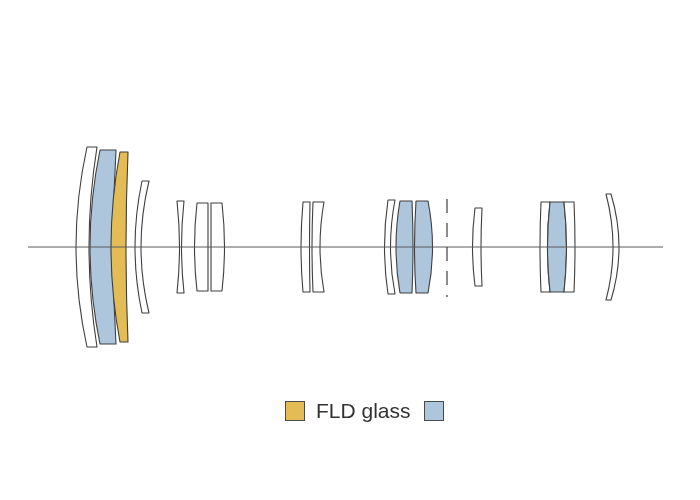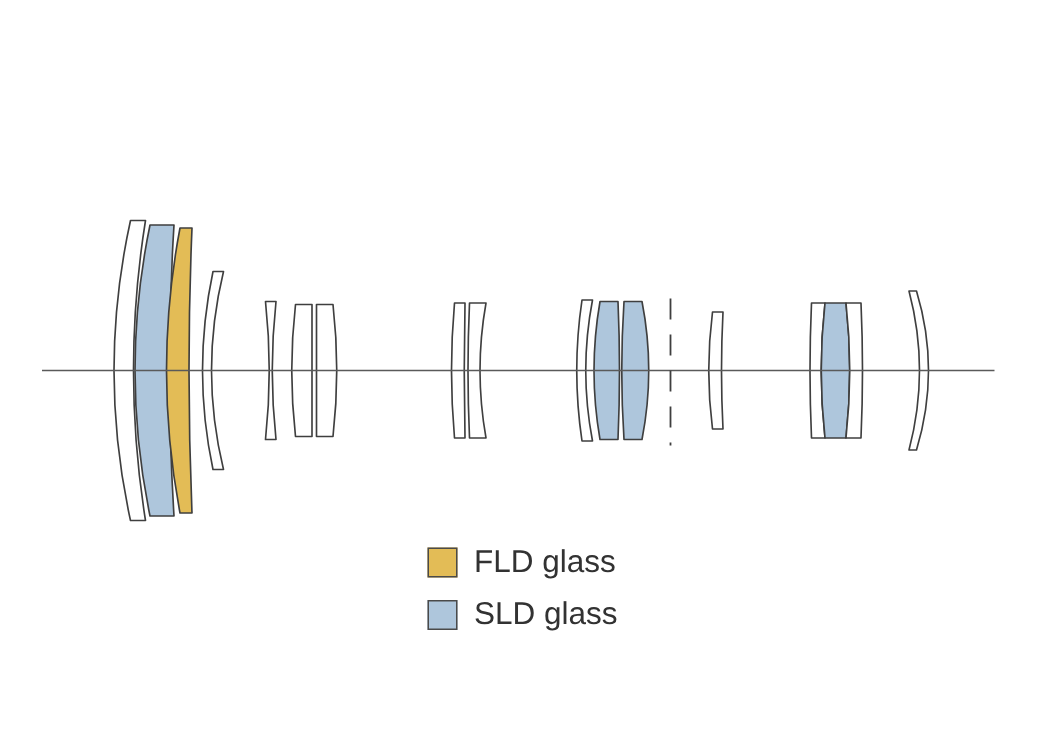--- a/index.html
+++ b/index.html
@@ -16,23 +16,23 @@
     overflow: hidden;
   }
   .stage svg {
     position: absolute;
     left: 0;
     top: 0;
   }
   .legend {
     position: absolute;
     left: 285px;
-    top: 364px;
+    top: 400px;
     display: flex;
-    flex-direction: column;
+    flex-direction: row;
     gap: 13px;
   }
   .legend-row {
     display: flex;
     align-items: center;
     gap: 11px;
   }
   .swatch {
     width: 20px;
     height: 20px;
@@ -74,16 +74,15 @@
       <line x1="447" y1="199" x2="447" y2="297" stroke="#3F3F3F" stroke-width="1.2" stroke-dasharray="14 10"></line>
     </svg>
 
   <div class="legend">
     <div class="legend-row">
       <span class="swatch" style="background: rgb(227, 188, 86);"></span>
       <span class="legend-label">FLD glass</span>
     </div>
     <div class="legend-row">
       <span class="swatch" style="background: rgb(174, 198, 220);"></span>
-      <span class="legend-label">SLD glass</span>
     </div>
   </div>
 </div>
 
 </body></html>

